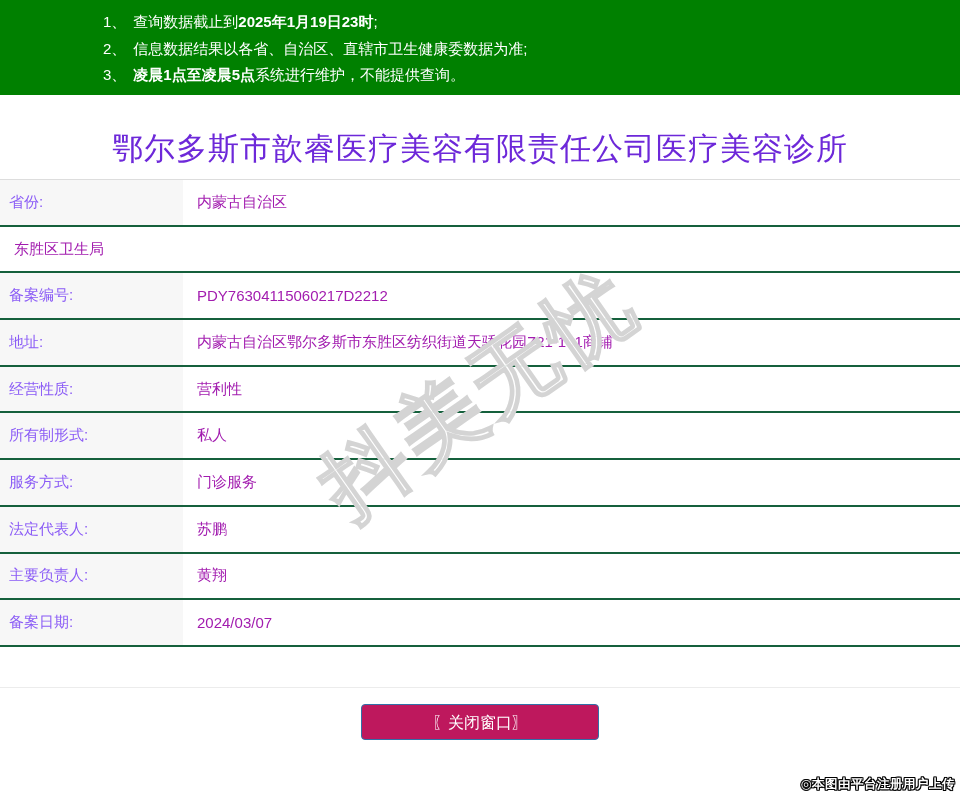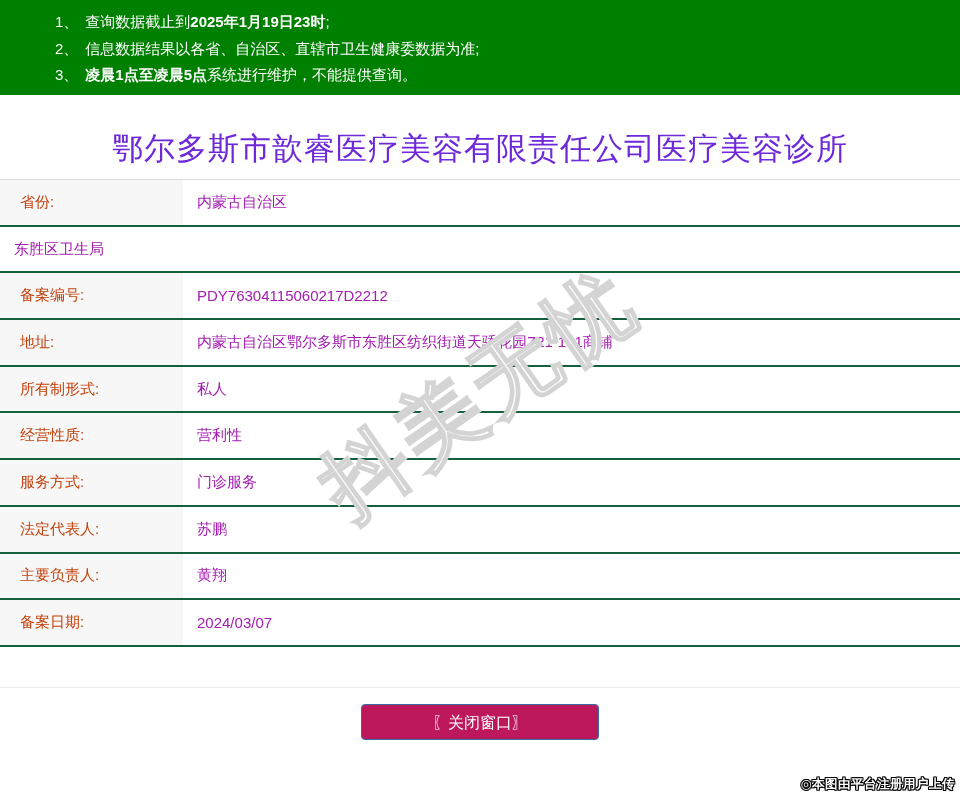--- a/index.html
+++ b/index.html
@@ -9,21 +9,21 @@
     font-family:"Liberation Sans","DejaVu Sans",sans-serif;
     color:#333333;
   }
   
   .notice-bar{
     background:#008000;color:#ffffff;
     height:95px;box-sizing:border-box;
     padding:9px 10px 0 55px;
     font-size:15px;line-height:26.5px;
   }
-  .notice-line{white-space:nowrap;}
+  .notice-line{white-space:nowrap;margin-left:48px;}
   .notice-line .num{margin-right:7px;}
   .notice-line .b{font-weight:bold;}
   
   .page-title{
     margin:33px 0 0 0;
     text-align:center;
     font-size:31px;font-weight:400;color:#6d28d9;
     letter-spacing:1px;
   }
   
@@ -33,23 +33,23 @@
   }
   .trow{
     display:flex;align-items:stretch;
     height:44.7px;
     border-bottom:2px solid #15603c;
     background:#ffffff;
   }
   .tlabel{
     width:183px;box-sizing:border-box;
     background:#f7f7f7;
-    padding-left:20px;
+    padding-left:9px;
     display:flex;align-items:center;
-    font-size:15px;color:#c2410c;
+    font-size:15px;color:#8b5cf6;
     flex-shrink:0;
   }
   .tvalue{
     flex:1;
     padding-left:14px;
     display:flex;align-items:center;
     font-size:15px;color:#a21caf;
   }
   
   .footer-sep{
@@ -118,26 +118,26 @@
     </div>
     <div class="trow">
       <div class="tlabel">备案编号:</div>
       <div class="tvalue">PDY76304115060217D2212</div>
     </div>
     <div class="trow">
       <div class="tlabel">地址:</div>
       <div class="tvalue">内蒙古自治区鄂尔多斯市东胜区纺织街道天骄花园Z21-101商铺</div>
     </div>
     <div class="trow">
+      <div class="tlabel">经营性质:</div>
+      <div class="tvalue">营利性</div>
+    </div>
+    <div class="trow">
       <div class="tlabel">所有制形式:</div>
       <div class="tvalue">私人</div>
-    </div>
-    <div class="trow">
-      <div class="tlabel">经营性质:</div>
-      <div class="tvalue">营利性</div>
     </div>
     <div class="trow">
       <div class="tlabel">服务方式:</div>
       <div class="tvalue">门诊服务</div>
     </div>
     <div class="trow">
       <div class="tlabel">法定代表人:</div>
       <div class="tvalue">苏鹏</div>
     </div>
     <div class="trow">

